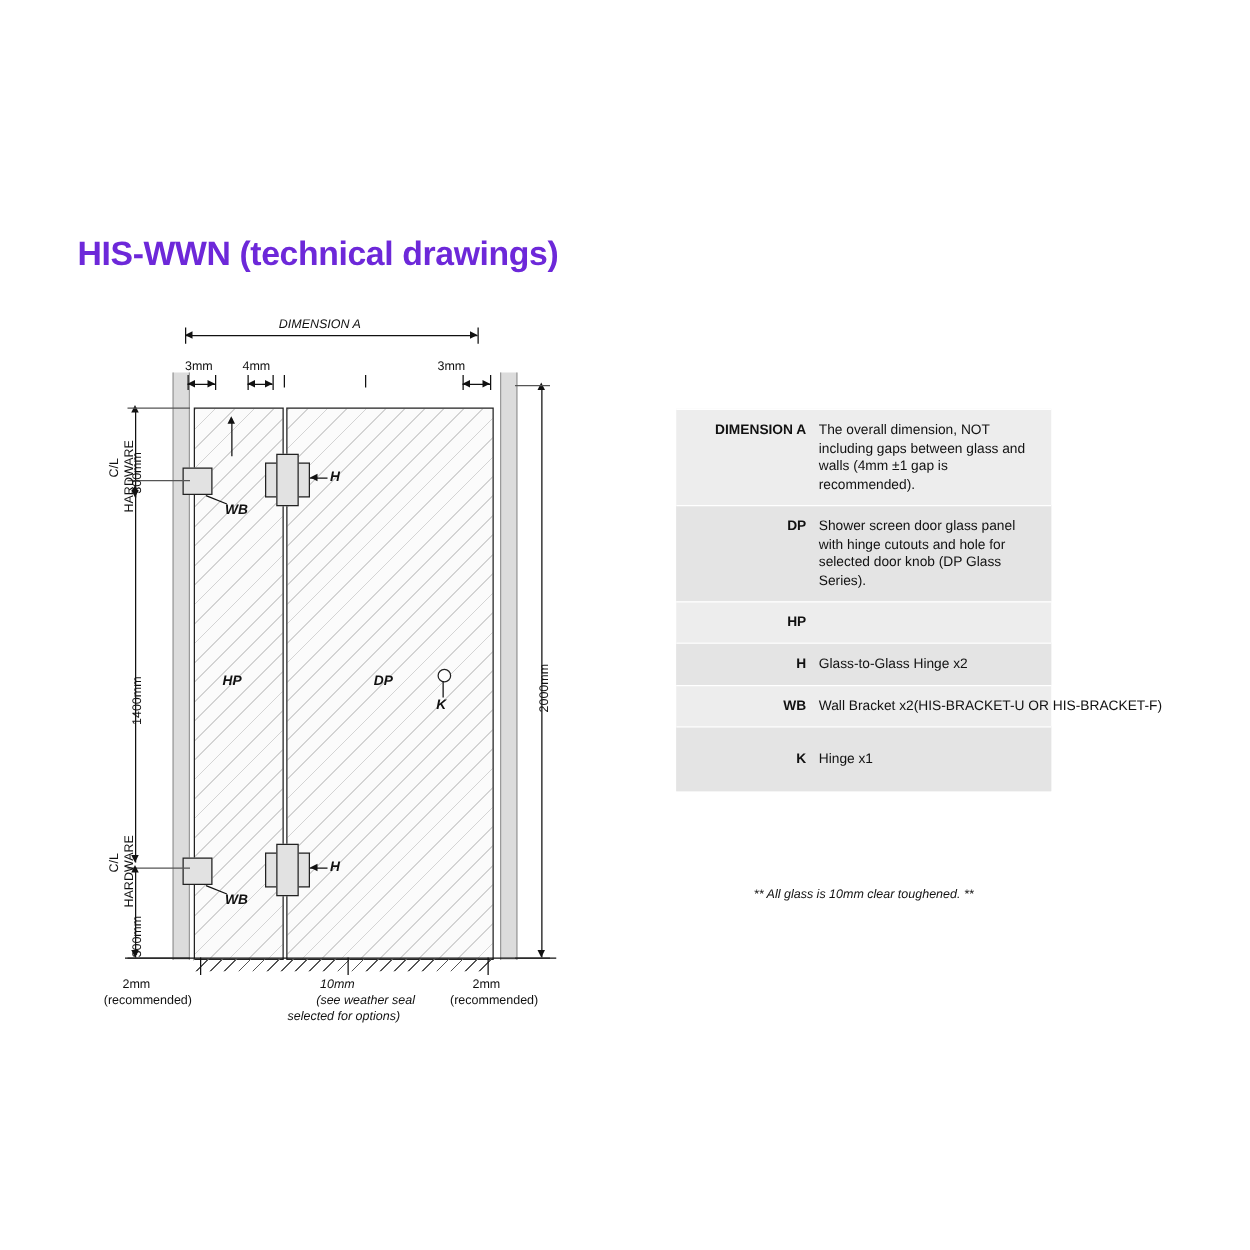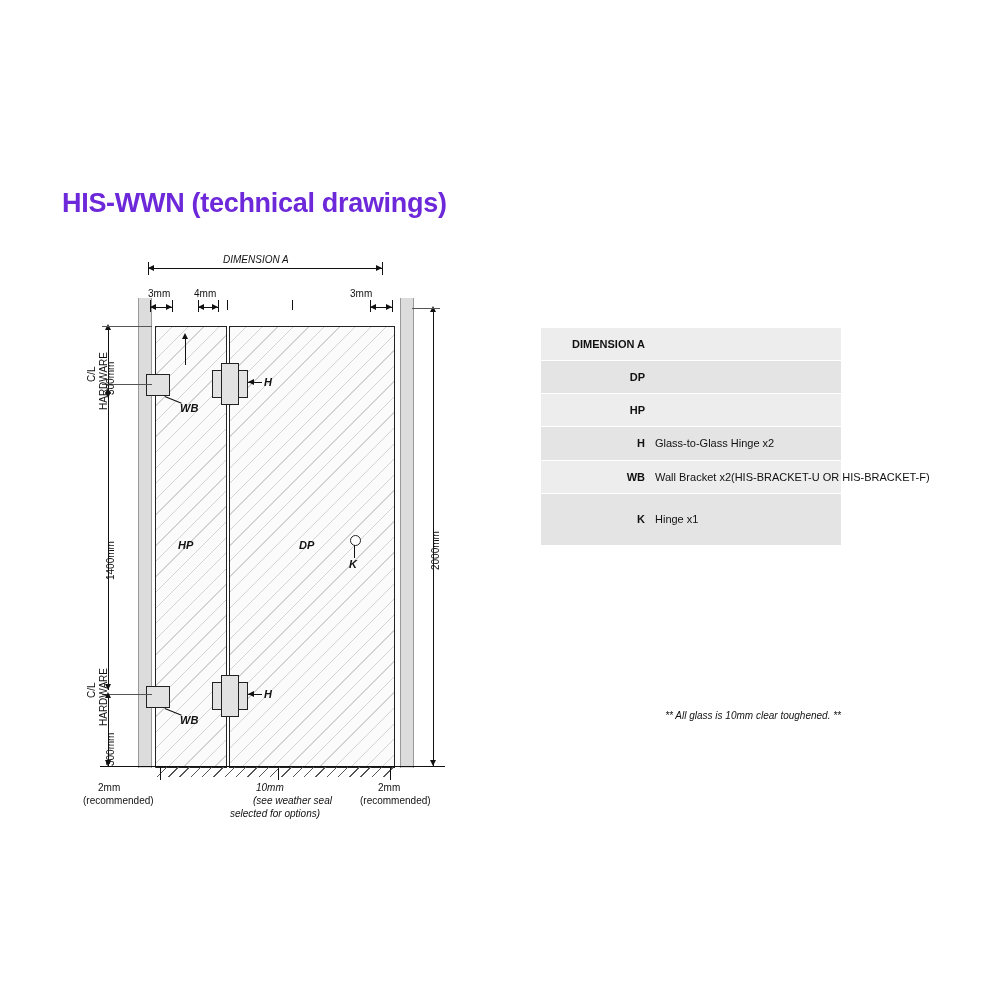--- a/index.html
+++ b/index.html
@@ -111,21 +111,21 @@
     font-size:11px;
     line-height:14.5px;
     color:#111;
   }
   .lg-val.wide{white-space:nowrap;}
   .legend-note{
     position:absolute;
     left:541px;
     top:0;
     width:300px;
-    text-align:right;
+    text-align:center;
     font-size:10px;
     font-style:italic;
     color:#111;
   }
 </style>
 </head>
 <body>
 
 <div class="page-title">HIS-WWN (technical drawings)</div>
 
@@ -243,23 +243,25 @@
 
   <div class="vline" style="left:330px;top:516px;height:14px;"></div>
   <div class="lbl" style="left:318px;top:532px;">2mm</div>
   <div class="lbl" style="left:300px;top:545px;">(recommended)</div>
 </div>
 
 <div class="legend">
 
   <div class="legend-row">
     <div class="lg-key">DIMENSION A</div>
+    <div class="lg-val">The overall dimension, NOT including gaps between glass and walls (4mm ±1 gap is recommended).</div>
   </div>
   <div class="legend-row alt">
     <div class="lg-key">DP</div>
+    <div class="lg-val">Shower screen door glass panel with hinge cutouts and hole for selected door knob (DP Glass Series).</div>
   </div>
   <div class="legend-row">
     <div class="lg-key">HP</div>
   </div>
   <div class="legend-row alt">
     <div class="lg-key">H</div>
     <div class="lg-val">Glass-to-Glass Hinge x2</div>
   </div>
   <div class="legend-row">
     <div class="lg-key">WB</div>

